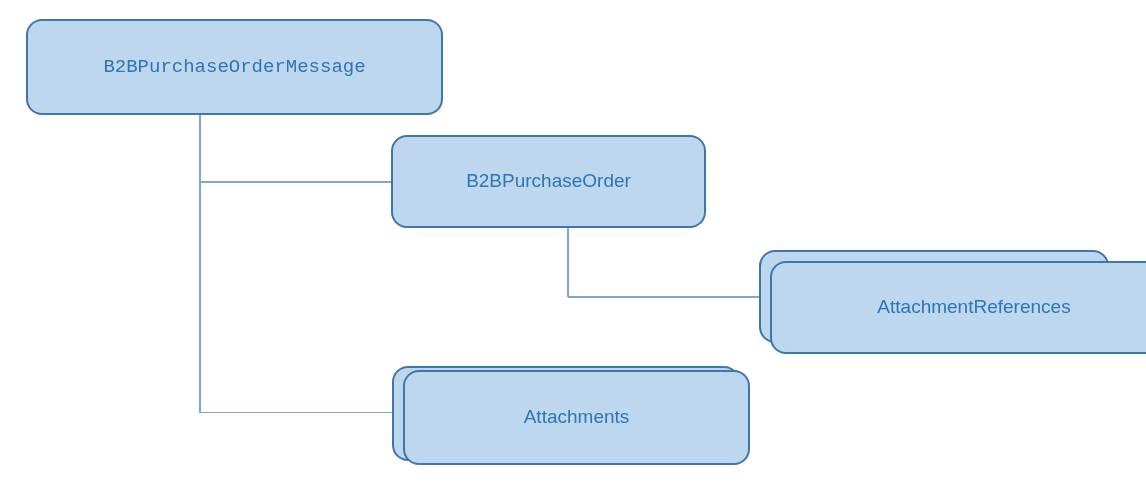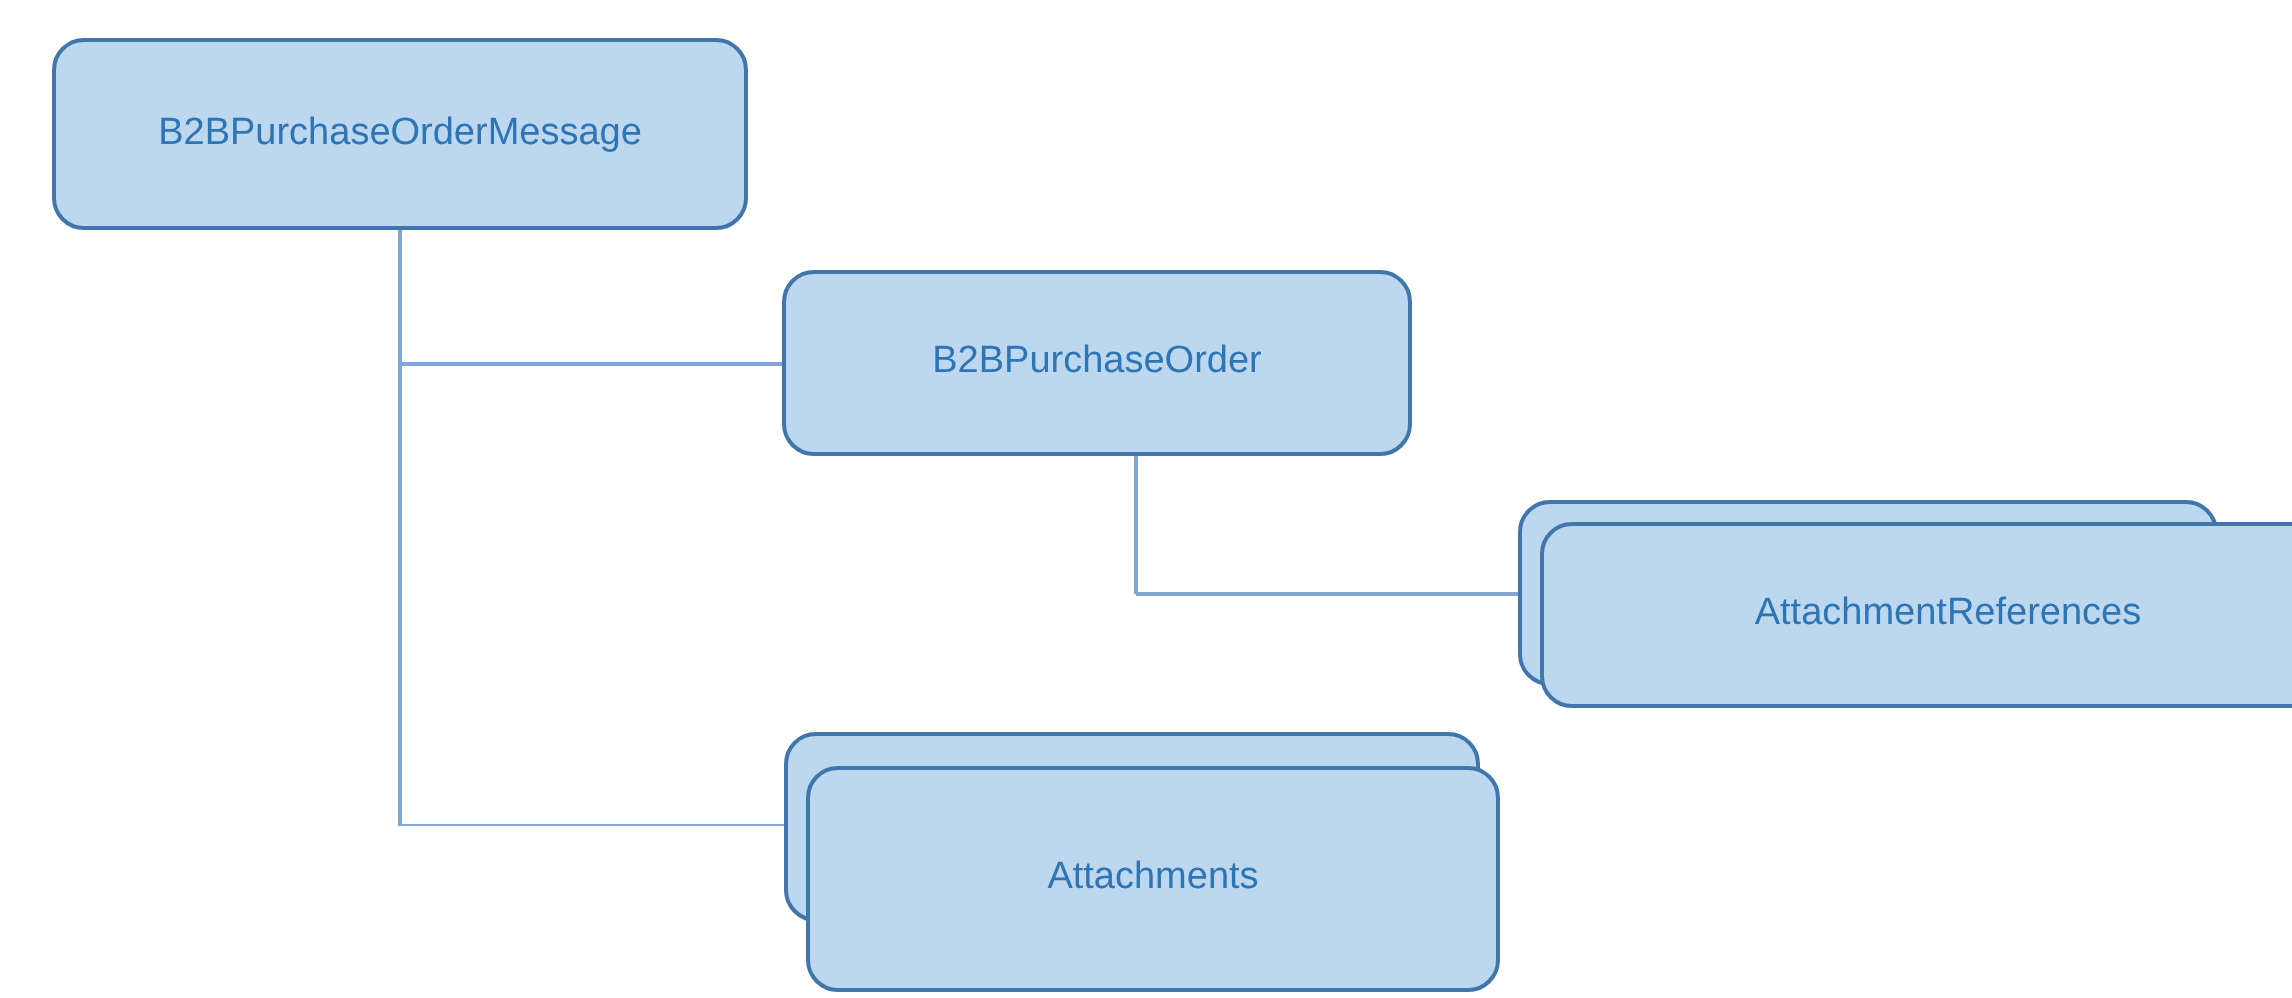--- a/index.html
+++ b/index.html
@@ -33,28 +33,28 @@
     white-space: nowrap;
   }
   .connector {
     position: absolute;
     background: #7fa6d4;
   }
   .connector.h { height: 1.5px; }
   .connector.v { width: 1.5px; }
 
   
-  #node-message { left: 26px; top: 19px; width: 348px; height: 96px; }
+  #node-message { left: 26px; top: 19px; width: 417px; height: 96px; font-family: Liberation Mono, monospace; }
   #node-order   { left: 391px; top: 135px; width: 315px; height: 93px; }
 
   #stack-attref-back   { left: 759px; top: 250px; width: 350px; height: 93px; }
   #stack-attref-front  { left: 770px; top: 261px; width: 408px; height: 93px; }
 
   #stack-att-back   { left: 392px; top: 366px; width: 348px; height: 95px; }
-  #stack-att-front  { left: 403px; top: 383px; width: 347px; height: 113px; }
+  #stack-att-front  { left: 403px; top: 370px; width: 347px; height: 95px; }
 
   
   #conn-trunk-v      { left: 199px; top: 114px; height: 299px; }
   #conn-order-h      { left: 200px; top: 181px; width: 191px; }
   #conn-att-h        { left: 200px; top: 411.5px; width: 192px; }
   #conn-order-v      { left: 567px; top: 227px; height: 70px; }
   #conn-attref-h     { left: 568px; top: 296px; width: 191px; }
 </style>
 </head>
 <body>

